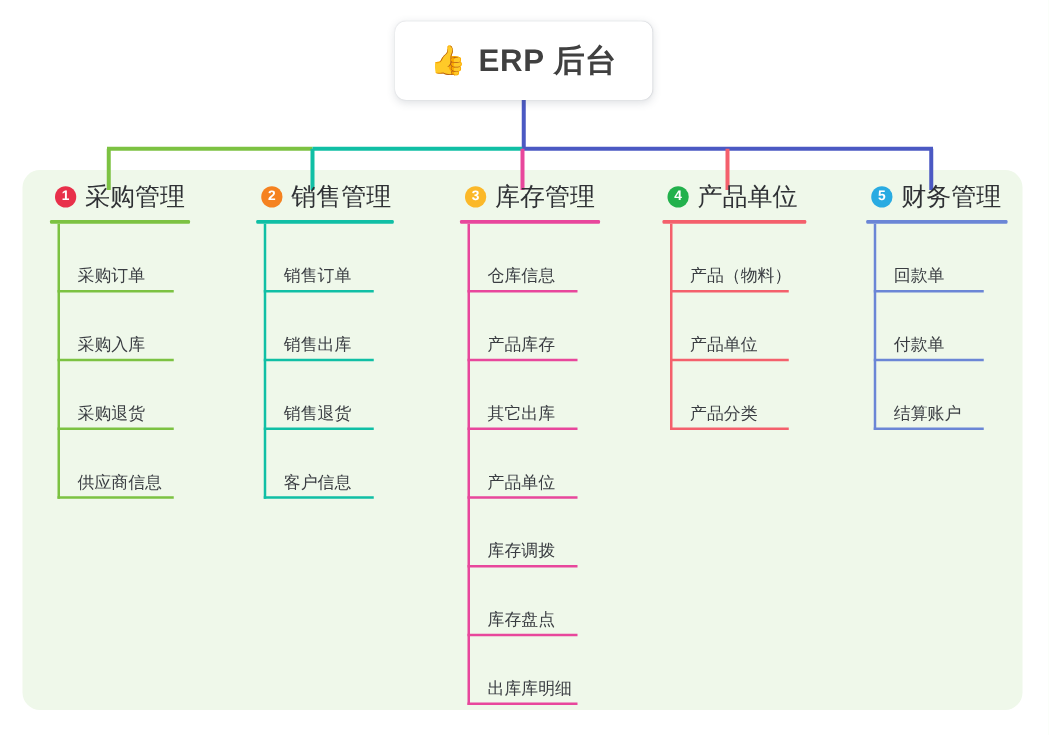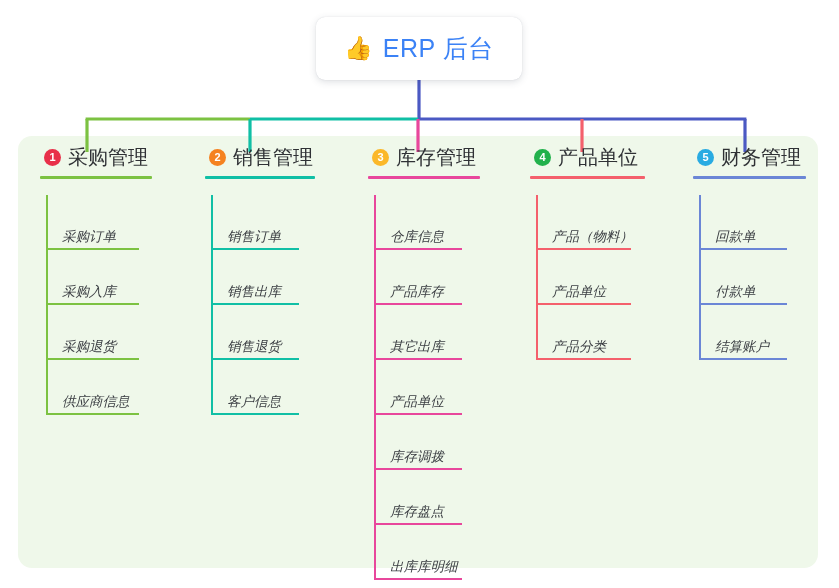--- a/index.html
+++ b/index.html
@@ -18,21 +18,21 @@
     left:316px;top:17px;
     width:206px;height:63px;
     background:#ffffff;
     border-radius:9px;
     box-shadow:0 2px 7px rgba(60,70,90,.17), 0 0 1px rgba(60,70,90,.20);
     display:flex;align-items:center;justify-content:center;
     gap:10px;
   }
   .root-emoji{font-size:23px;line-height:1;}
   .root-text{
-    font-size:25px;color:#3b82f6;letter-spacing:.5px;white-space:nowrap;
+    font-size:25px;color:#404040;letter-spacing:.5px;white-space:nowrap;font-weight:bold;
   }
 
   
   .panel{
     position:absolute;
     left:18px;top:136px;
     width:800px;height:432px;
     background:#eff8ea;
     border-radius:14px;
   }
@@ -48,21 +48,21 @@
   }
   .badge{
     width:17px;height:17px;border-radius:50%;
     color:#fff;font-size:11px;font-weight:bold;
     display:flex;align-items:center;justify-content:center;
     flex:0 0 auto;line-height:1;
   }
   .head-text{font-size:20px;color:#2f3135;white-space:nowrap;}
   .head-rule{height:3px;border-radius:1px;margin-top:6px;}
 
-  .items{position:relative;margin-top:16px;font-style:italic;}
+  .items{position:relative;margin-top:0px;}
   .spine{
     position:absolute;left:6px;top:0;width:2px;
   }
   .item{
     position:relative;
     height:55px;
     display:flex;align-items:flex-end;
     box-sizing:border-box;
   }
   .item-label{

